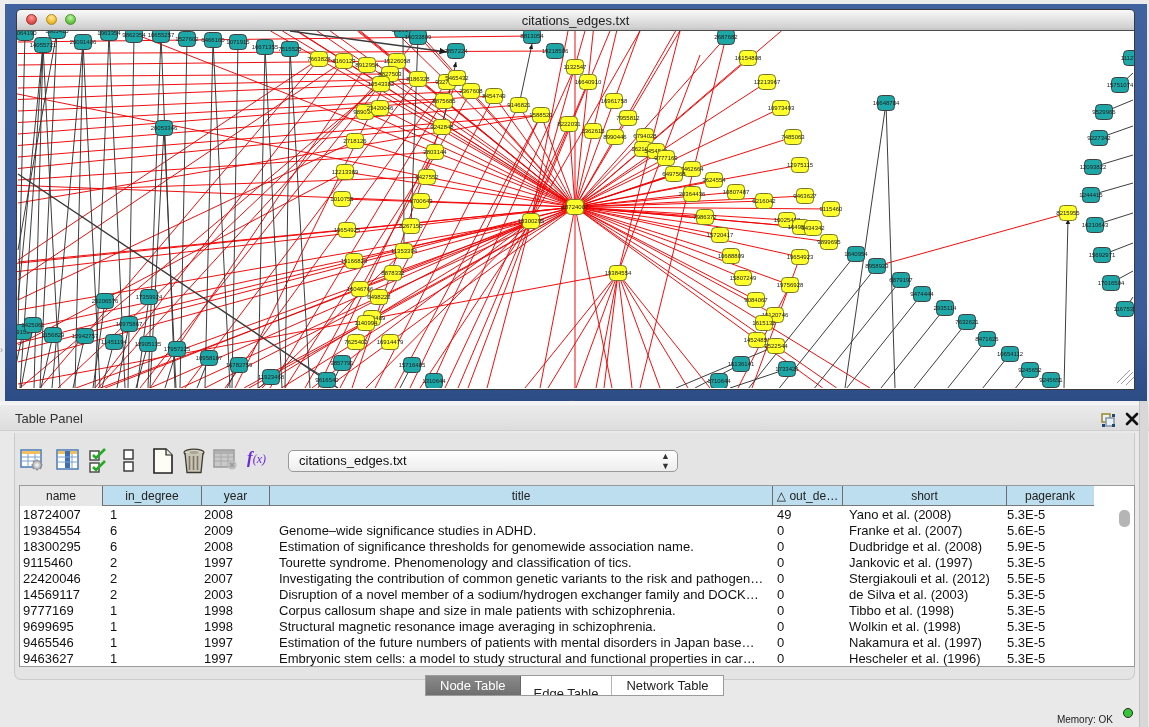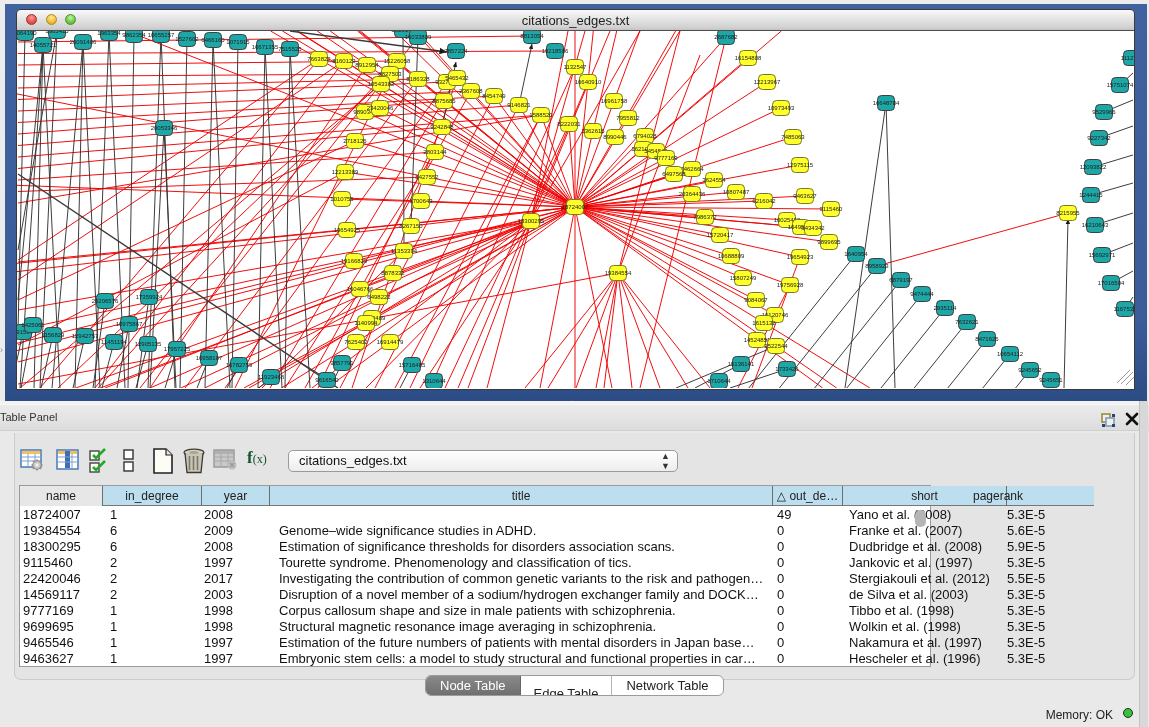--- a/index.html
+++ b/index.html
@@ -7,38 +7,38 @@
 .gwin{position:absolute;left:16px;top:9px;width:1119px;height:381px;box-sizing:border-box;border:1px solid #3a3a3a;border-radius:5px 5px 0 0;background:transparent}
 .tbar{position:absolute;left:0;top:0;width:100%;height:21px;border-radius:4px 4px 0 0;background:linear-gradient(#f9f9f9,#d2d2d2 85%,#c4c4c4);border-bottom:1px solid #4d4d4d}
 .tbar .title{position:absolute;left:0;right:0;top:3px;text-align:center;font-size:13px;color:#222}
 .tl{position:absolute;top:4px;width:11px;height:11px;border-radius:50%}
 .tl.r{left:9px;background:radial-gradient(circle at 50% 30%,#ff9d9d,#ec5550 55%,#b73e37);border:1px solid #9a3530}
 .tl.y{left:29px;background:radial-gradient(circle at 50% 30%,#ffe9a8,#f5c230 55%,#c99a28);border:1px solid #ad8b24}
 .tl.g{left:48px;background:radial-gradient(circle at 50% 30%,#c4f2b0,#6fcf48 55%,#4d9e33);border:1px solid #51912e}
 .canvas{position:absolute;left:0px;top:21px;width:1117px;height:358px;background:#fff;overflow:hidden}
 .tpanel{position:absolute;left:0;top:401px;width:1149px;height:326px;background:#e9e9e9}
 .phead{position:absolute;left:0;top:3px;width:1149px;height:27px;background:linear-gradient(#ebebeb,#dddddd);border-top:1px solid #f6f6f6;border-bottom:1px solid #cfcfcf}
-.phead .t{position:absolute;left:0;top:6px;font-size:11px;color:#333}
+.phead .t{position:absolute;left:15px;top:6px;font-size:13px;color:#333}
 .toolbar{position:absolute;left:0;top:31px;width:1149px;height:50px}
 .combo{position:absolute;left:288px;top:18px;width:390px;height:22px;border:1px solid #9a9a9a;border-radius:5px;background:linear-gradient(#ffffff,#ededed);font-size:13px;color:#111;line-height:20px;padding-left:10px}
 .combo .arr{position:absolute;right:7px;top:0px;font-size:9px;color:#333;line-height:10px}
-.tablewrap{position:absolute;left:19px;top:84px;width:912px;height:182px;background:#fff;border:1px solid #9a9a9a}
+.tablewrap{position:absolute;left:19px;top:84px;width:1116px;height:182px;background:#fff;border:1px solid #9a9a9a}
 .thead{position:absolute;left:0;top:0;width:1074px;height:20px;background:#bcdeee;border-bottom:1px solid #777}
 .th{position:absolute;top:0;height:20px;font-size:12px;color:#222;text-align:center;line-height:20px;border-right:1px solid #6e6e6e}
 .tbody{position:absolute;left:0;top:21px;width:1074px}
 .tr{position:relative;height:16px;font-size:13px;color:#111;white-space:nowrap}
 .tr div{position:absolute;top:0;line-height:16px;overflow:hidden}
 .c0{left:3px;width:80px}.c1{left:90px;width:90px}.c2{left:184px;width:64px}
 .c3{left:259px;width:492px}.c4{left:757px;width:64px}.c5{left:829px;width:156px}.c6{left:987px;width:70px}
 .thumb{position:absolute;right:4px;top:24px;width:11px;height:17px;border-radius:5px;background:#b5b5b5}
-.tabs{position:absolute;left:425px;top:274px;height:21px;display:flex;border:1px solid #9b9b9b;border-radius:6px;overflow:hidden;background:#fff}
+.tabs{position:absolute;left:425px;top:274px;height:21px;display:flex;border:1px solid #9b9b9b;border-radius:0;overflow:hidden;background:#fff}
 .tab{font-size:13px;line-height:19px;padding:0 14px;color:#222;border-right:1px solid #b5b5b5}
 .tab.sel{background:linear-gradient(#8a8a8a,#6f6f6f);color:#fff;border-right:1px solid #666}
 .status{position:absolute;left:0;top:299px;width:1149px;height:27px}
-.mem{position:absolute;right:36px;top:8px;font-size:12px;color:#222}
+.mem{position:absolute;right:36px;top:14px;font-size:10px;color:#222}
 .dot{position:absolute;right:16px;top:8px;width:10px;height:10px;border-radius:50%;background:#35c435;border:1px solid #2a2a2a}
 .rstrip{position:absolute;right:1px;top:0px;width:9px;height:326px;background:#d8d8d8;border-left:1px solid #c2c2c2}
 .icon{position:absolute;top:16px}
 </style></head><body>
 <div class="desktop">
  <div class="bluebg"></div>
  <div class="gwin">
   <div class="tbar">
         <div class="title">citations_edges.txt</div>
    <div class="tl r"></div>
@@ -930,33 +930,33 @@
         <path d="M7.5 8v14M11.5 8v14M15.5 8v14" stroke="#7a776a" stroke-width="1.6"></path>
         <ellipse cx="12" cy="4.5" rx="4.5" ry="1.4" fill="#a8a494"></ellipse>
       </svg>
   <svg class="icon" style="left:213px" width="25" height="24" viewBox="0 0 25 24">
         <rect x="1" y="2" width="20" height="17" fill="#c9c9c9" stroke="#9a9a9a" stroke-width="1.5"></rect>
         <rect x="2" y="3" width="18" height="3" fill="#b0b0b0"></rect>
         <path d="M1 9h20M1 13h20M8 6v13M15 6v13" stroke="#a8a8a8" stroke-width="1"></path>
         <circle cx="19" cy="17" r="4.5" fill="#bdbdbd"></circle>
         <path d="M17 15 L21 19 M21 15 L17 19" stroke="#999" stroke-width="1.4"></path>
       </svg>
-  <div style="position:absolute;left:247px;top:16px;font-size:17px;color:#14532d;font-family:'Liberation Serif',serif"><b>f</b><span style="font-size:12px">(x)</span></div>
+  <div style="position:absolute;left:247px;top:16px;font-size:17px;font-style:italic;color:#6d28d9;font-family:'Liberation Serif',serif"><b>f</b><span style="font-size:12px">(x)</span></div>
 
   <div class="combo">citations_edges.txt<div class="arr">▲<br>▼</div></div>
  </div>
  <div class="tablewrap">
   <div class="thead">
     <div class="th" style="left:0;width:83px;background:#e7e7e7">name</div>
     <div class="th" style="left:83px;width:99px">in_degree</div>
     <div class="th" style="left:182px;width:68px">year</div>
     <div class="th" style="left:250px;width:503px">title</div>
     <div class="th" style="left:753px;width:70px">△ out_de…</div>
     <div class="th" style="left:823px;width:164px">short</div>
-    <div class="th" style="left:935px;width:86px;border-right:none">pagerank</div>
+    <div class="th" style="left:987px;width:86px;border-right:none">pagerank</div>
   </div>
   <div class="tbody">
 <div class="tr">
           <div class="c0">18724007</div>
           <div class="c1">1</div>
           <div class="c2">2008</div>
           <div class="c4">49</div>
           <div class="c5">Yano et al. (2008)</div>
           <div class="c6">5.3E-5</div>
         </div>
@@ -966,38 +966,38 @@
           <div class="c2">2009</div>
           <div class="c3">Genome–wide significance studies in ADHD.</div>
           <div class="c4">0</div>
           <div class="c5">Franke et al. (2007)</div>
           <div class="c6">5.6E-5</div>
         </div>
 <div class="tr">
           <div class="c0">18300295</div>
           <div class="c1">6</div>
           <div class="c2">2008</div>
-          <div class="c3">Estimation of significance thresholds for disorders association scans.</div>
+          <div class="c3">Estimation of significance thresholds for genomewide association name.</div>
           <div class="c4">0</div>
           <div class="c5">Dudbridge et al. (2008)</div>
           <div class="c6">5.9E-5</div>
         </div>
 <div class="tr">
           <div class="c0">9115460</div>
           <div class="c1">2</div>
           <div class="c2">1997</div>
           <div class="c3">Tourette syndrome. Phenomenology and classification of tics.</div>
           <div class="c4">0</div>
           <div class="c5">Jankovic et al. (1997)</div>
           <div class="c6">5.3E-5</div>
         </div>
 <div class="tr">
           <div class="c0">22420046</div>
           <div class="c1">2</div>
-          <div class="c2">2017</div>
+          <div class="c2">2007</div>
           <div class="c3">Investigating the contribution of common genetic variants to the risk and pathogen…</div>
           <div class="c4">0</div>
           <div class="c5">Stergiakouli et al. (2012)</div>
           <div class="c6">5.5E-5</div>
         </div>
 <div class="tr">
           <div class="c0">14569117</div>
           <div class="c1">2</div>
           <div class="c2">2003</div>
           <div class="c3">Disruption of a novel member of a sodium/hydrogen exchanger family and DOCK…</div>

